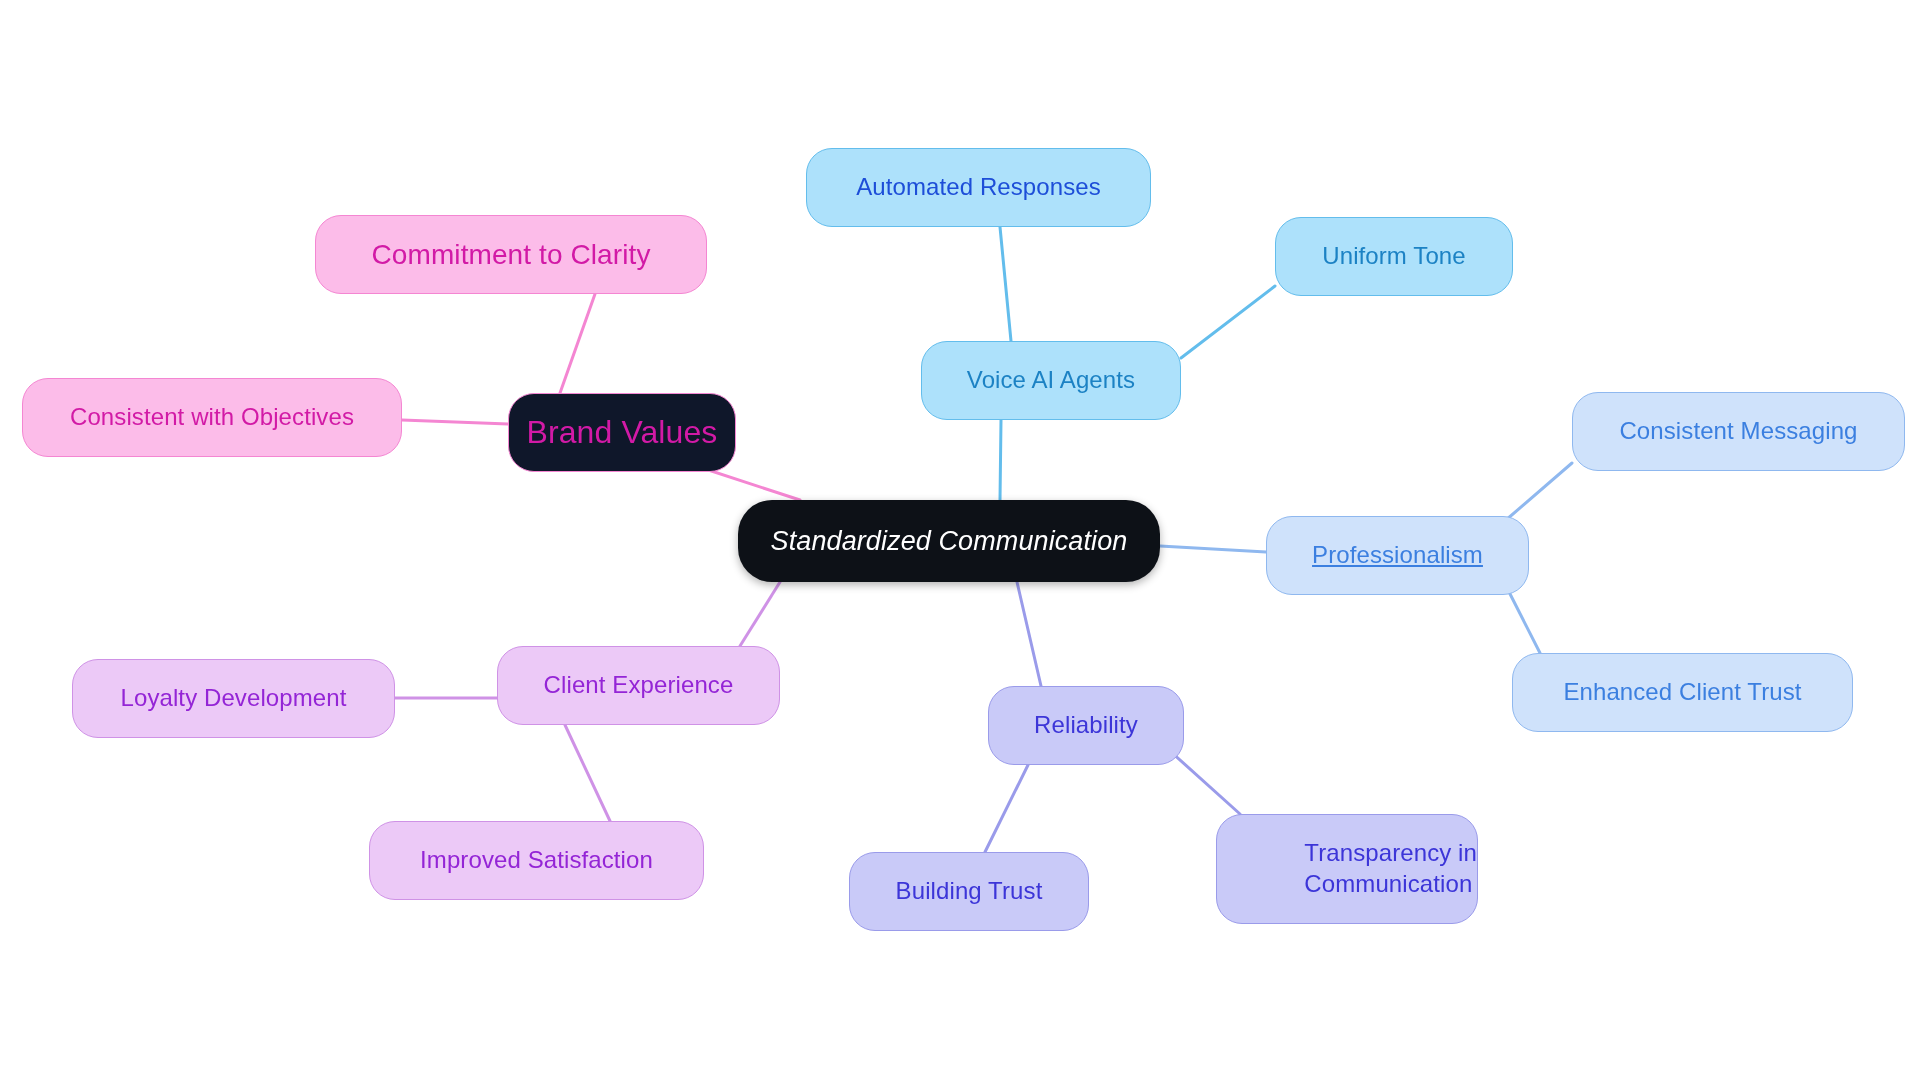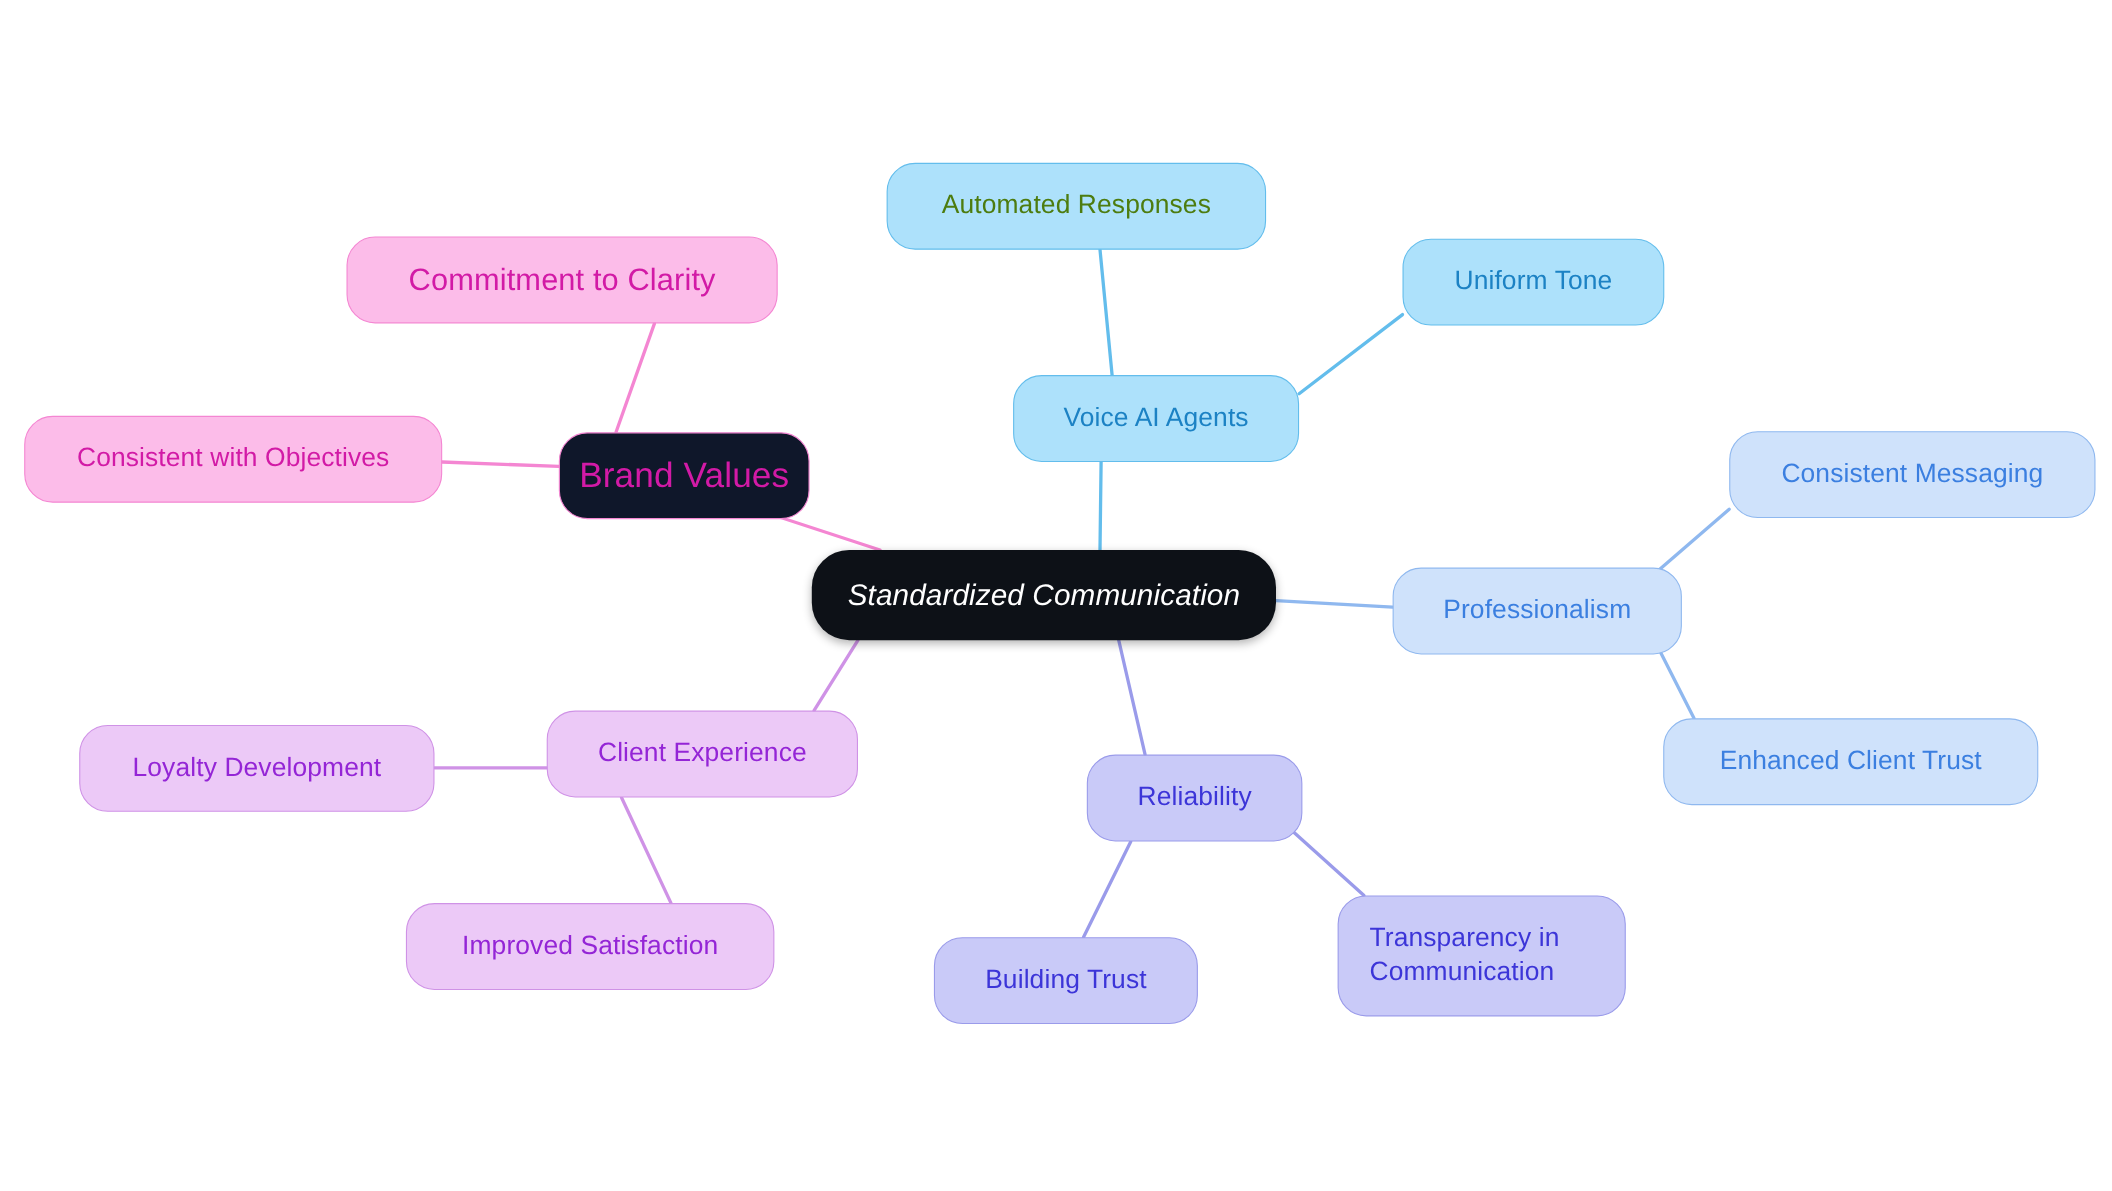--- a/index.html
+++ b/index.html
@@ -39,21 +39,21 @@
     line-height: 1.28;
     letter-spacing: 0.1px;
   }
   .node.root {
     border-width: 0;
     border-radius: 34px;
     box-shadow: 0 3px 9px rgba(0,0,0,0.30);
     justify-content: center;
   }
   .node.wrap {
-    justify-content: flex-start;
+    justify-content: flex-end;
     text-align: left;
   }
   .node-label {
     display: block;
   }
 </style>
 </head>
 <body style="background: rgb(255, 255, 255);">
 
 <div id="canvas" style="background: rgb(255, 255, 255);">
@@ -70,23 +70,23 @@
       <line x1="780" y1="582" x2="740" y2="646" stroke="#cf92e6" stroke-width="3" stroke-linecap="round"></line>
       <line x1="497" y1="698" x2="395" y2="698" stroke="#cf92e6" stroke-width="3" stroke-linecap="round"></line>
       <line x1="565" y1="725" x2="610" y2="821" stroke="#cf92e6" stroke-width="3" stroke-linecap="round"></line>
       <line x1="800" y1="500" x2="690" y2="464" stroke="#f486d2" stroke-width="3" stroke-linecap="round"></line>
       <line x1="560" y1="393" x2="595" y2="294" stroke="#f486d2" stroke-width="3" stroke-linecap="round"></line>
       <line x1="508" y1="424" x2="402" y2="420" stroke="#f486d2" stroke-width="3" stroke-linecap="round"></line>
     </svg>
   <div id="nodes">
       <div class="node root" style="left: 738px; top: 500px; width: 422px; height: 82px; background: rgb(13, 17, 23); color: rgb(255, 255, 255); border-color: rgb(13, 17, 23); font-size: 27px; font-style: italic;"><span class="node-label">Standardized Communication</span></div>
       <div class="node" style="left: 921px; top: 341px; width: 260px; height: 79px; background: rgb(173, 225, 251); color: rgb(28, 130, 196); border-color: rgb(99, 189, 236); font-size: 24px;"><span class="node-label">Voice AI Agents</span></div>
-      <div class="node" style="left: 806px; top: 148px; width: 345px; height: 79px; background: rgb(173, 225, 251); color: #4d7c0f; border-color: rgb(99, 189, 236); font-size: 24px;"><span class="node-label">Automated Responses</span></div>
+      <div class="node" style="left: 806px; top: 148px; width: 345px; height: 79px; background: rgb(173, 225, 251); color: #1d4ed8; border-color: rgb(99, 189, 236); font-size: 24px;"><span class="node-label">Automated Responses</span></div>
       <div class="node" style="left: 1275px; top: 217px; width: 238px; height: 79px; background: rgb(173, 225, 251); color: rgb(28, 130, 196); border-color: rgb(99, 189, 236); font-size: 24px;"><span class="node-label">Uniform Tone</span></div>
-      <div class="node" style="left: 1266px; top: 516px; width: 263px; height: 79px; background: rgb(207, 226, 251); color: rgb(59, 127, 224); border-color: rgb(143, 184, 239); font-size: 24px;"><span class="node-label">Professionalism</span></div>
+      <div class="node" style="left: 1266px; top: 516px; width: 263px; height: 79px; background: rgb(207, 226, 251); color: rgb(59, 127, 224); border-color: rgb(143, 184, 239); font-size: 24px; text-decoration: underline;"><span class="node-label">Professionalism</span></div>
       <div class="node" style="left: 1572px; top: 392px; width: 333px; height: 79px; background: rgb(207, 226, 251); color: rgb(59, 127, 224); border-color: rgb(143, 184, 239); font-size: 24px;"><span class="node-label">Consistent Messaging</span></div>
       <div class="node" style="left: 1512px; top: 653px; width: 341px; height: 79px; background: rgb(207, 226, 251); color: rgb(59, 127, 224); border-color: rgb(143, 184, 239); font-size: 24px;"><span class="node-label">Enhanced Client Trust</span></div>
       <div class="node" style="left: 988px; top: 686px; width: 196px; height: 79px; background: rgb(201, 202, 248); color: rgb(60, 53, 216); border-color: rgb(154, 155, 234); font-size: 24px;"><span class="node-label">Reliability</span></div>
       <div class="node" style="left: 849px; top: 852px; width: 240px; height: 79px; background: rgb(201, 202, 248); color: rgb(60, 53, 216); border-color: rgb(154, 155, 234); font-size: 24px; border-radius: 26px;"><span class="node-label">Building Trust</span></div>
       <div class="node wrap" style="left: 1216px; top: 814px; width: 262px; height: 110px; background: rgb(201, 202, 248); color: rgb(60, 53, 216); border-color: rgb(154, 155, 234); font-size: 24px; padding-left: 28px;"><span class="node-label">Transparency in
 Communication</span></div>
       <div class="node" style="left: 497px; top: 646px; width: 283px; height: 79px; background: rgb(236, 201, 247); color: rgb(148, 37, 214); border-color: rgb(207, 146, 230); font-size: 24px; justify-content: center;"><span class="node-label">Client Experience</span></div>
       <div class="node" style="left: 72px; top: 659px; width: 323px; height: 79px; background: rgb(236, 201, 247); color: rgb(148, 37, 214); border-color: rgb(207, 146, 230); font-size: 24px;"><span class="node-label">Loyalty Development</span></div>
       <div class="node" style="left: 369px; top: 821px; width: 335px; height: 79px; background: rgb(236, 201, 247); color: rgb(148, 37, 214); border-color: rgb(207, 146, 230); font-size: 24px;"><span class="node-label">Improved Satisfaction</span></div>
       <div class="node" style="left: 508px; top: 393px; width: 228px; height: 79px; background: #0f172a; color: rgb(210, 26, 166); border-color: rgb(244, 134, 210); font-size: 32px;"><span class="node-label">Brand Values</span></div>

